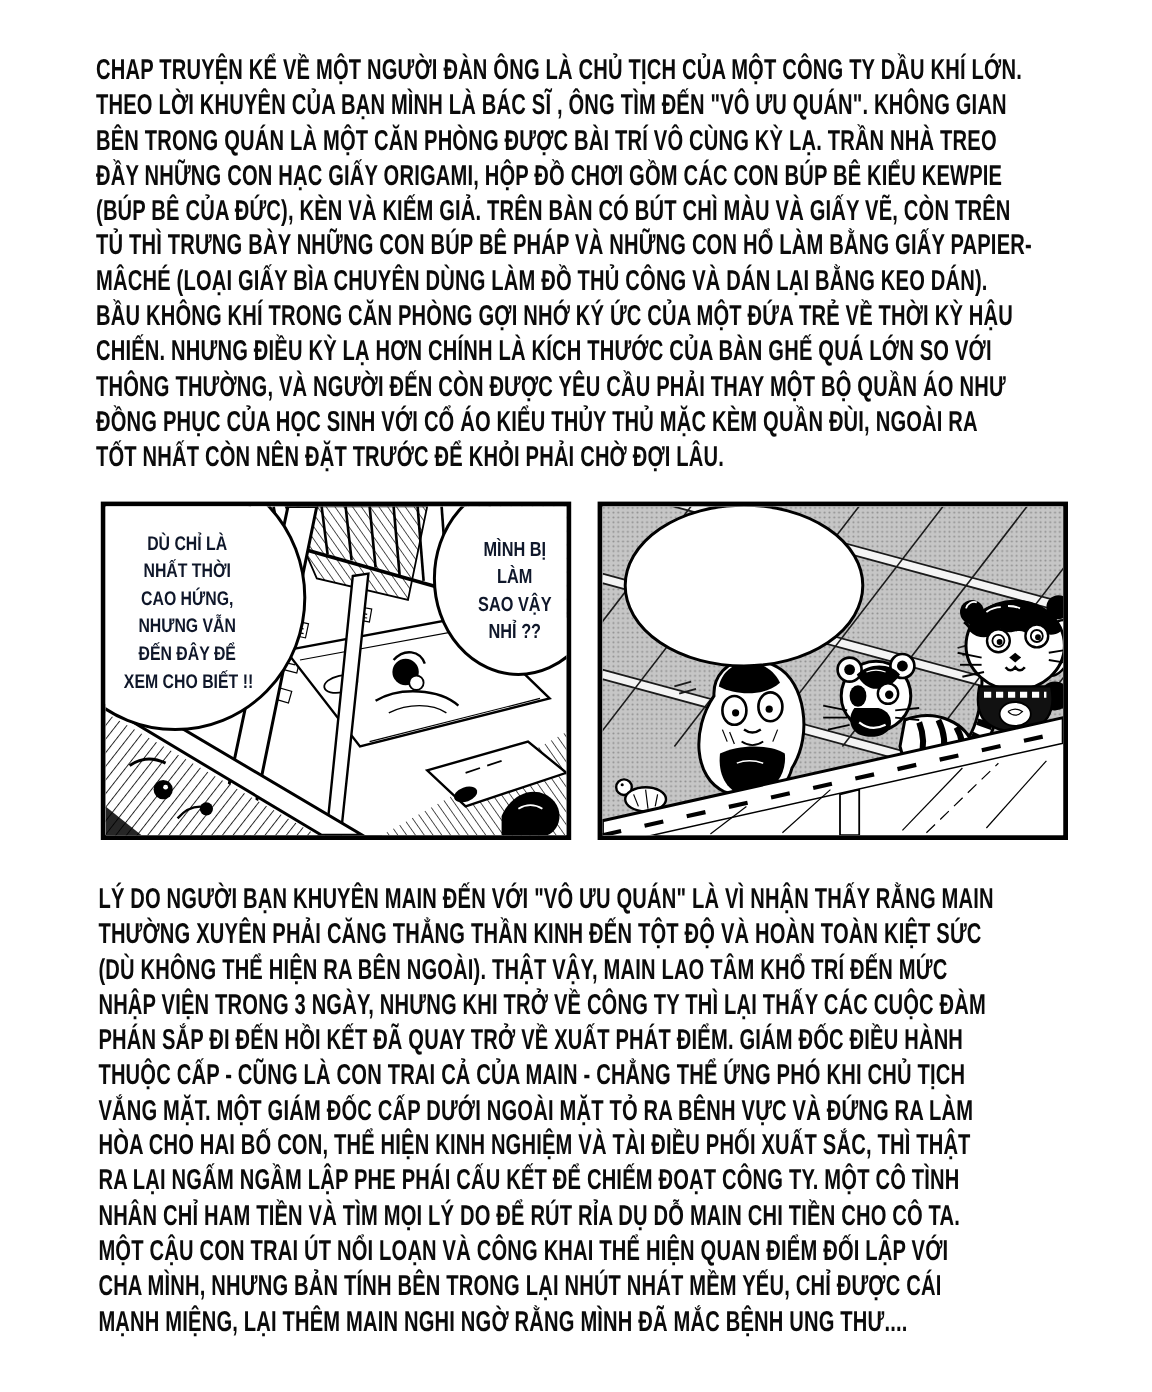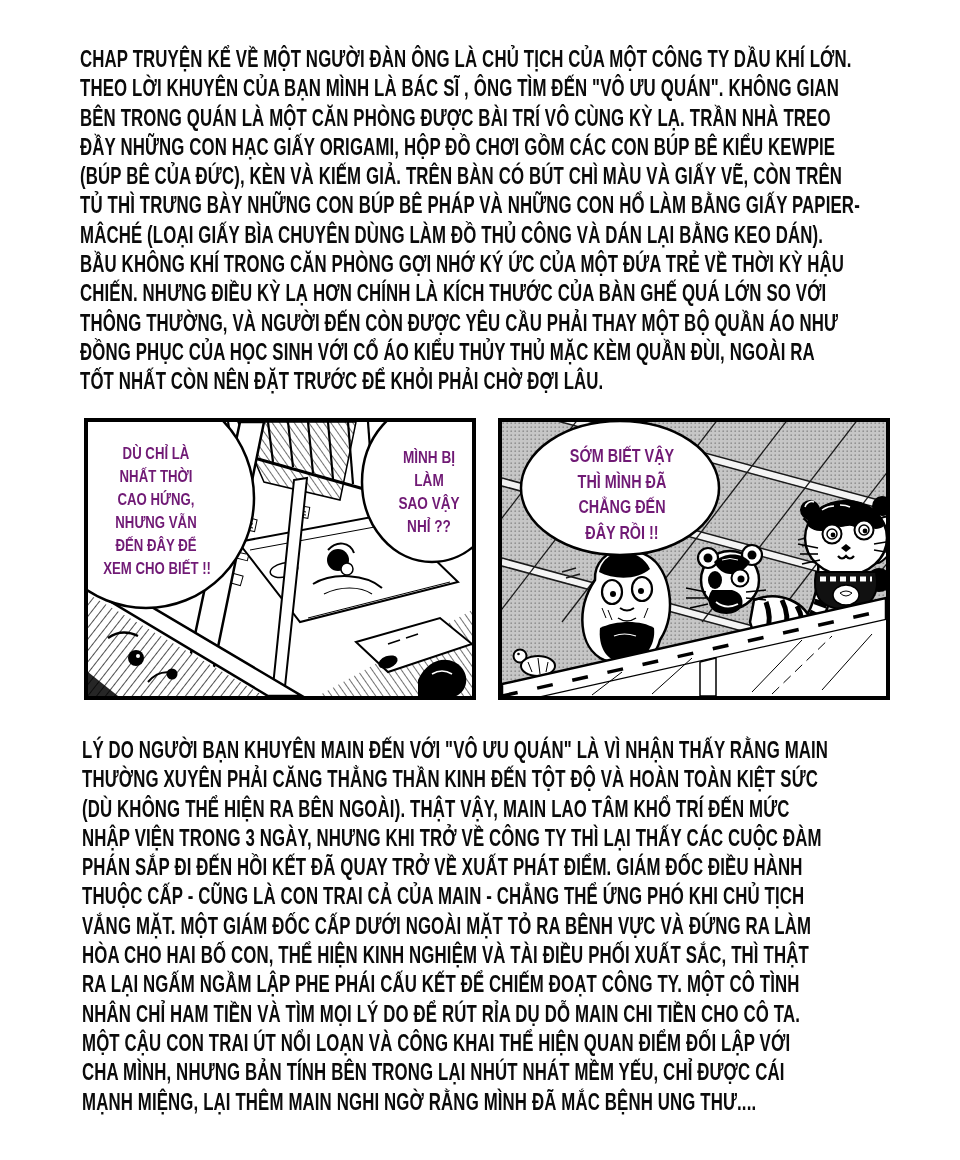--- a/index.html
+++ b/index.html
@@ -15,21 +15,21 @@
   }
   
   .panel{
     position:absolute;top:418px;width:392px;height:282px;background:#fff;
     border:4px solid #000;box-sizing:border-box;
   }
   .panel svg{display:block;width:100%;height:100%;}
   .panel-left{left:84px;}
   .panel-right{left:498px;}
   
-  .bubble-text{position:absolute;text-align:center;font-weight:700;color:#701a75;}
+  .bubble-text{position:absolute;text-align:center;font-weight:700;color:#0f172a;}
   .bubble-text .bline{transform:scaleX(0.80);transform-origin:50% 50%;white-space:nowrap;}
   .bt-l1{left:2px;top:20px;width:132px;font-size:16.5px;line-height:23px;}
   .bt-l2{left:294px;top:24px;width:94px;font-size:17px;line-height:23px;}
   .bt-r1{left:24px;top:22px;width:192px;font-size:18px;line-height:25.5px;}
 </style>
 </head>
 <body>
 
 <div class="page">
 
@@ -288,26 +288,20 @@
           <line x1="150" y1="272" x2="190" y2="236"></line>
           <line x1="250" y1="270" x2="300" y2="218"></line>
           <line x1="270" y1="272" x2="330" y2="214" stroke-dasharray="10 6"></line>
           <line x1="320" y1="268" x2="370" y2="212"></line>
           <line x1="90" y1="273" x2="120" y2="250"></line>
         </g>
       </g>
 
       <ellipse cx="118" cy="66" rx="99" ry="67" fill="#ffffff" stroke="#000" stroke-width="2.5"></ellipse>
     </svg>
-    <div class="bubble-text bt-r1">
-      <div class="bline">SỚM BIẾT VẬY</div>
-      <div class="bline">THÌ MÌNH ĐÃ</div>
-      <div class="bline">CHẲNG ĐẾN</div>
-      <div class="bline">ĐÂY RỒI !!</div>
-    </div>
   </div>
 
   <div class="para" style="left:82px;top:735px;">
     <div class="line">LÝ DO NGƯỜI BẠN KHUYÊN MAIN ĐẾN VỚI "VÔ ƯU QUÁN" LÀ VÌ NHẬN THẤY RẰNG MAIN</div>
     <div class="line">THƯỜNG XUYÊN PHẢI CĂNG THẲNG THẦN KINH ĐẾN TỘT ĐỘ VÀ HOÀN TOÀN KIỆT SỨC</div>
     <div class="line">(DÙ KHÔNG THỂ HIỆN RA BÊN NGOÀI).  THẬT VẬY, MAIN LAO TÂM KHỔ TRÍ ĐẾN MỨC</div>
     <div class="line">NHẬP VIỆN TRONG 3 NGÀY, NHƯNG KHI TRỞ VỀ CÔNG TY THÌ LẠI THẤY CÁC CUỘC ĐÀM</div>
     <div class="line">PHÁN SẮP ĐI ĐẾN HỒI KẾT ĐÃ QUAY TRỞ VỀ XUẤT PHÁT ĐIỂM.  GIÁM ĐỐC ĐIỀU HÀNH</div>
     <div class="line">THUỘC CẤP - CŨNG LÀ CON TRAI CẢ CỦA MAIN - CHẲNG THỂ ỨNG PHÓ KHI CHỦ TỊCH</div>
     <div class="line">VẮNG MẶT.  MỘT GIÁM ĐỐC CẤP DƯỚI NGOÀI MẶT TỎ RA BÊNH VỰC VÀ ĐỨNG RA LÀM</div>

